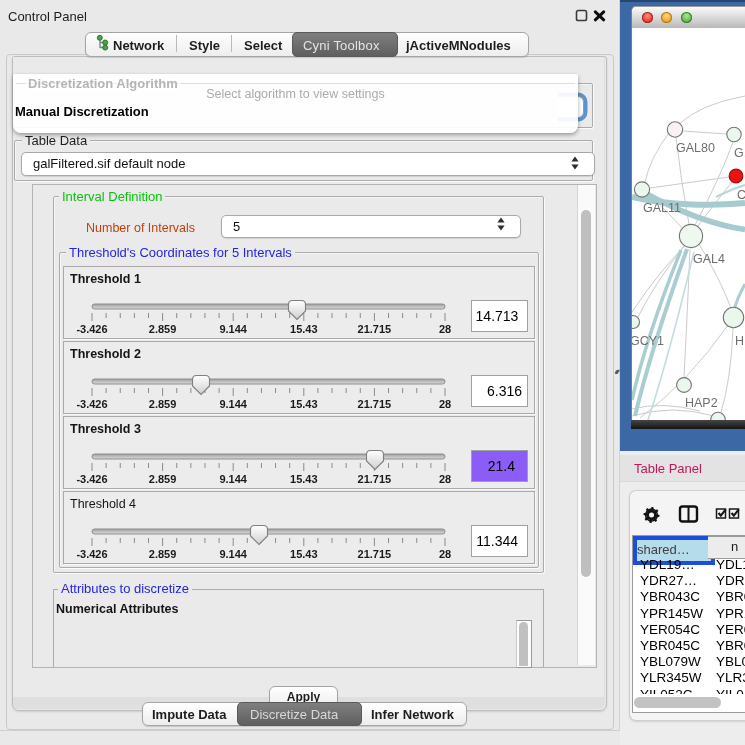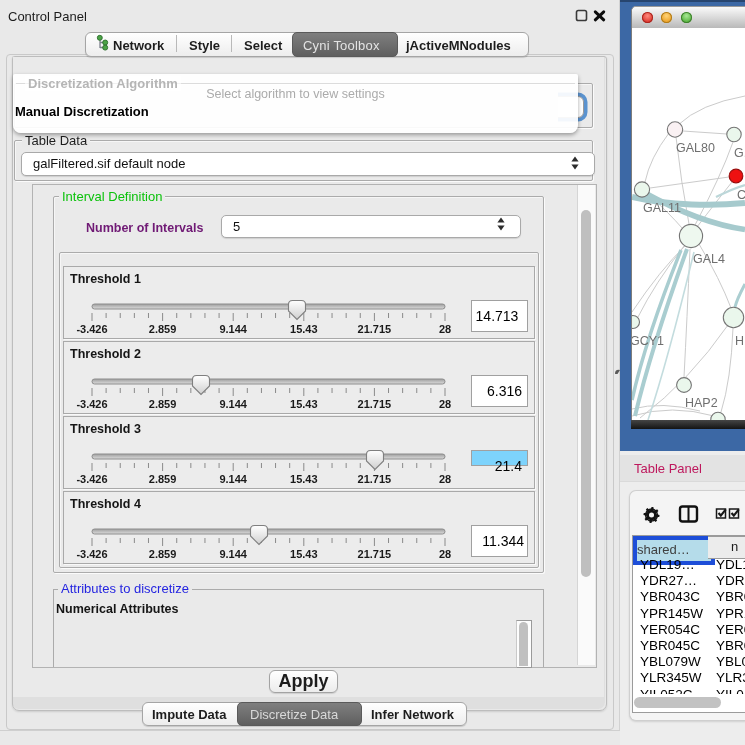--- a/index.html
+++ b/index.html
@@ -57,28 +57,29 @@
 </svg>
 
 <div class="abs" style="left:32px;top:184px;width:563px;height:482px;border:1px solid #b3b3b3;background:#eaeaea"></div>
 
 <div class="abs" style="left:577px;top:185px;width:17px;height:480px;background:#fafafa;border-left:1px solid #d5d5d5"></div>
 <div class="abs" style="left:581px;top:210px;width:10px;height:367px;background:#bfbfbf;border-radius:5px"></div>
 
 <div class="abs etch" style="left:53px;top:196px;width:489px;height:375px;border-radius:2px"></div>
 <div class="gtitle" style="left:59px;top:190px;color:#0bc20b">Interval Definition</div>
 
-<div class="abs" style="left:86px;top:221px;font-size:12.5px;font-weight:bold;color:#701a75">Number of Intervals</div>
+<div class="abs" style="left:86px;top:221px;font-size:12.5px;font-weight:normal;color:#c2410c">Number of Intervals</div>
 <div class="combo" style="left:221px;top:215px;width:287px;height:21px;line-height:21px;padding-left:11px">5</div>
 <svg class="abs" style="left:496px;top:217px" width="10" height="14" viewBox="0 0 10 14">
  <path d="M5 0.5 L8.6 5.4 L1.4 5.4 Z" fill="#2c2c2c"></path>
       <path d="M5 13.5 L8.6 8.6 L1.4 8.6 Z" fill="#2c2c2c"></path>
 </svg>
 
 <div class="abs etch" style="left:59px;top:252px;width:478px;height:314px;border-radius:2px"></div>
+<div class="gtitle" style="left:66px;top:246px;color:#2525e0">Threshold's Coordinates for 5 Intervals</div>
 
 <div class="abs" style="left:63px;top:266px;width:470px;height:71px;border:1px solid #a9a9a9;box-shadow:1px 1px 0 rgba(255,255,255,.7);background:#ececec">
  <div class="abs" style="left:6px;top:5px;font-size:12.5px;font-weight:bold;color:#151515">Threshold 1</div>
  <svg class="abs" style="left:0;top:0" width="470" height="71" viewBox="0 0 470 71">
         <defs>
           <linearGradient id="gr" x1="0" y1="0" x2="0" y2="1">
             <stop offset="0" stop-color="#9e9e9e"></stop>
             <stop offset="1" stop-color="#dcdcdc"></stop>
           </linearGradient>
           <linearGradient id="th" x1="0" y1="0" x2="0" y2="1">
@@ -139,24 +140,24 @@
         <rect x="28" y="37" width="353" height="5" rx="2.5" fill="url(#gr)" stroke="#8d8d8d" stroke-width="1"></rect>
         <path d="M28.00 46 v8 M42.12 46 v5 M56.24 46 v5 M70.36 46 v5 M84.48 46 v5 M98.60 46 v8 M112.72 46 v5 M126.84 46 v5 M140.96 46 v5 M155.08 46 v5 M169.20 46 v8 M183.32 46 v5 M197.44 46 v5 M211.56 46 v5 M225.68 46 v5 M239.80 46 v8 M253.92 46 v5 M268.04 46 v5 M282.16 46 v5 M296.28 46 v5 M310.40 46 v8 M324.52 46 v5 M338.64 46 v5 M352.76 46 v5 M366.88 46 v5 M381.00 46 v8" stroke="#8a8a8a" stroke-width="1" fill="none"></path>
         <text x="28.0" y="66" font-size="11" font-weight="bold" fill="#1a1a1a" text-anchor="middle" font-family="Liberation Sans, sans-serif">-3.426</text>
         <text x="98.6" y="66" font-size="11" font-weight="bold" fill="#1a1a1a" text-anchor="middle" font-family="Liberation Sans, sans-serif">2.859</text>
         <text x="169.2" y="66" font-size="11" font-weight="bold" fill="#1a1a1a" text-anchor="middle" font-family="Liberation Sans, sans-serif">9.144</text>
         <text x="239.8" y="66" font-size="11" font-weight="bold" fill="#1a1a1a" text-anchor="middle" font-family="Liberation Sans, sans-serif">15.43</text>
         <text x="310.4" y="66" font-size="11" font-weight="bold" fill="#1a1a1a" text-anchor="middle" font-family="Liberation Sans, sans-serif">21.715</text>
         <text x="381.0" y="66" font-size="11" font-weight="bold" fill="#1a1a1a" text-anchor="middle" font-family="Liberation Sans, sans-serif">28</text>
         <path d="M302.5 37.5 Q302.5 33.5 306.5 33.5 L315.5 33.5 Q319.5 33.5 319.5 37.5 L319.5 44 L311.0 52.5 L302.5 44 Z" fill="url(#th)" stroke="#7f7f7f" stroke-width="1.1"></path>
       </svg>
- <div class="abs" style="left:407px;top:33px;width:57px;height:16px;background:#7dd3fc;border:1px solid #a0a0a0;text-align:right;padding-right:5px;box-sizing:border-box;line-height:30px;font-size:14px;color:#000">21.4</div>
+ <div class="abs" style="left:407px;top:33px;width:57px;height:32px;background:#8b5cf6;border:1px solid #a0a0a0;text-align:right;padding-right:12px;box-sizing:border-box;line-height:30px;font-size:14px;color:#000">21.4</div>
 </div>
 <div class="abs" style="left:63px;top:491px;width:470px;height:71px;border:1px solid #a9a9a9;box-shadow:1px 1px 0 rgba(255,255,255,.7);background:#ececec">
- <div class="abs" style="left:6px;top:5px;font-size:12.5px;font-weight:bold;color:#151515">Threshold 4</div>
+ <div class="abs" style="left:6px;top:5px;font-size:12.5px;font-weight:normal;color:#151515">Threshold 4</div>
  <svg class="abs" style="left:0;top:0" width="470" height="71" viewBox="0 0 470 71">
         <defs>
           <linearGradient id="gr" x1="0" y1="0" x2="0" y2="1">
             <stop offset="0" stop-color="#9e9e9e"></stop>
             <stop offset="1" stop-color="#dcdcdc"></stop>
           </linearGradient>
           <linearGradient id="th" x1="0" y1="0" x2="0" y2="1">
             <stop offset="0" stop-color="#ffffff"></stop>
             <stop offset="1" stop-color="#cfcfcf"></stop>
           </linearGradient>
@@ -164,30 +165,30 @@
         <rect x="28" y="37" width="353" height="5" rx="2.5" fill="url(#gr)" stroke="#8d8d8d" stroke-width="1"></rect>
         <path d="M28.00 46 v8 M42.12 46 v5 M56.24 46 v5 M70.36 46 v5 M84.48 46 v5 M98.60 46 v8 M112.72 46 v5 M126.84 46 v5 M140.96 46 v5 M155.08 46 v5 M169.20 46 v8 M183.32 46 v5 M197.44 46 v5 M211.56 46 v5 M225.68 46 v5 M239.80 46 v8 M253.92 46 v5 M268.04 46 v5 M282.16 46 v5 M296.28 46 v5 M310.40 46 v8 M324.52 46 v5 M338.64 46 v5 M352.76 46 v5 M366.88 46 v5 M381.00 46 v8" stroke="#8a8a8a" stroke-width="1" fill="none"></path>
         <text x="28.0" y="66" font-size="11" font-weight="bold" fill="#1a1a1a" text-anchor="middle" font-family="Liberation Sans, sans-serif">-3.426</text>
         <text x="98.6" y="66" font-size="11" font-weight="bold" fill="#1a1a1a" text-anchor="middle" font-family="Liberation Sans, sans-serif">2.859</text>
         <text x="169.2" y="66" font-size="11" font-weight="bold" fill="#1a1a1a" text-anchor="middle" font-family="Liberation Sans, sans-serif">9.144</text>
         <text x="239.8" y="66" font-size="11" font-weight="bold" fill="#1a1a1a" text-anchor="middle" font-family="Liberation Sans, sans-serif">15.43</text>
         <text x="310.4" y="66" font-size="11" font-weight="bold" fill="#1a1a1a" text-anchor="middle" font-family="Liberation Sans, sans-serif">21.715</text>
         <text x="381.0" y="66" font-size="11" font-weight="bold" fill="#1a1a1a" text-anchor="middle" font-family="Liberation Sans, sans-serif">28</text>
         <path d="M186.5 37.5 Q186.5 33.5 190.5 33.5 L199.5 33.5 Q203.5 33.5 203.5 37.5 L203.5 44 L195.0 52.5 L186.5 44 Z" fill="url(#th)" stroke="#7f7f7f" stroke-width="1.1"></path>
       </svg>
- <div class="abs" style="left:407px;top:33px;width:57px;height:32px;background:#fff;border:1px solid #a0a0a0;text-align:right;padding-right:3px;box-sizing:border-box;line-height:30px;font-size:14px;color:#000">11.344</div>
+ <div class="abs" style="left:407px;top:33px;width:57px;height:32px;background:#fff;border:1px solid #a0a0a0;text-align:right;padding-right:9px;box-sizing:border-box;line-height:30px;font-size:14px;color:#000">11.344</div>
 </div>
 
 <div class="abs" style="left:53px;top:589px;width:489px;height:77px;border-top:1px solid #ababab;border-left:1px solid #ababab;border-right:1px solid #ababab"></div>
 <div class="gtitle" style="left:58px;top:582px;color:#2525e0">Attributes to discretize</div>
 <div class="abs" style="left:56px;top:602px;font-size:12.5px;font-weight:bold;color:#151515">Numerical Attributes</div>
 <div class="abs" style="left:516px;top:620px;width:14px;height:46px;background:#fdfdfd;border:1px solid #9a9a9a;border-left:1px solid #c9c9c9"></div>
 <div class="abs" style="left:518.5px;top:622px;width:9px;height:44px;background:#c0c0c0;border-radius:4.5px 4.5px 0 0"></div>
 
-<div class="abs" style="left:269px;top:670px;width:67px;height:21px;background:linear-gradient(#ffffff,#ececec);border:1px solid #a3a3a3;border-radius:6px;box-shadow:0 1px 1px rgba(0,0,0,.12);text-align:center;line-height:20px;font-size:18px;font-weight:bold;color:#1d1d1d">Apply</div>
+<div class="abs" style="left:269px;top:686px;width:67px;height:21px;background:linear-gradient(#ffffff,#ececec);border:1px solid #a3a3a3;border-radius:6px;box-shadow:0 1px 1px rgba(0,0,0,.12);text-align:center;line-height:20px;font-size:12px;font-weight:bold;color:#1d1d1d">Apply</div>
 
 <div class="abs" style="left:142px;top:702px;width:323px;height:22px;background:linear-gradient(#ffffff,#ededed);border:1px solid #a5a5a5;border-radius:6px;box-shadow:0 1px 1px rgba(0,0,0,.15)"></div>
 <div class="abs" style="left:237px;top:702px;width:123px;height:22px;background:linear-gradient(#7f7f7f,#5f5f5f);border:1px solid #5a5a5a;border-radius:5px"></div>
 <div class="abs tabtxt" style="left:152px;top:707px">Impute Data</div>
 <div class="abs tabtxt" style="left:250px;top:707px;color:#d9d9d9;font-weight:normal">Discretize Data</div>
 <div class="abs tabtxt" style="left:371px;top:707px">Infer Network</div>
 
 <svg class="abs" style="left:614px;top:368px" width="7" height="7" viewBox="0 0 7 7">
       <path d="M1 6 Q1 1 6 2 L3.5 6 Z" fill="#5a5a5a"></path>
     </svg>

